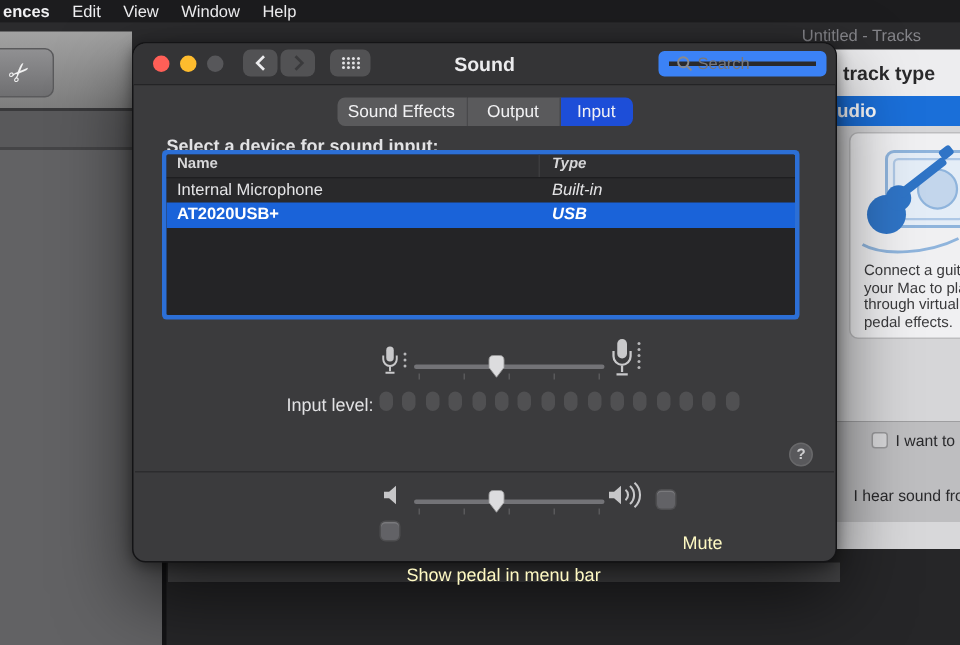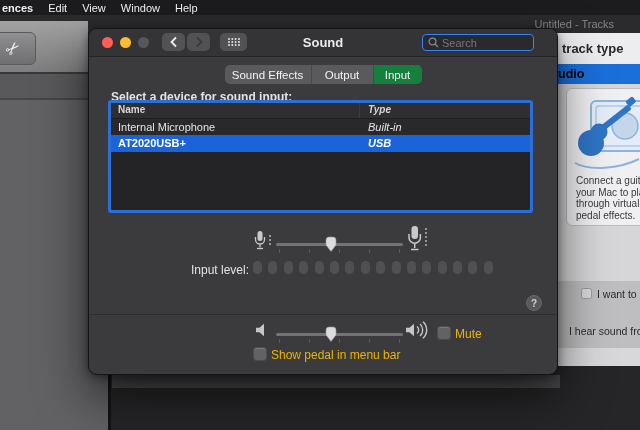--- a/index.html
+++ b/index.html
@@ -33,21 +33,21 @@
   .bg-vline{left:108px;top:375px;width:3px;height:55px;background:#141416;}
   .bg-underband{left:112px;top:375px;width:448px;height:13px;background:#49494b;}
 
   
   .bg-dialog{left:552px;top:33px;width:88px;height:333px;}
   .dlg-header{left:0;top:0;width:88px;height:31px;background:#ededef;
               display:flex;align-items:center;}
   .dlg-header span{margin-left:10px;font-size:13px;font-weight:700;color:#29292b;white-space:nowrap;}
   .dlg-selected{left:0;top:31px;width:88px;height:20px;background:#1a6fd9;
                 display:flex;align-items:center;}
-  .dlg-selected span{margin-left:6px;font-size:12.5px;font-weight:700;color:#000000;}
+  .dlg-selected span{margin-left:6px;font-size:12.5px;font-weight:700;color:#ffffff;}
   .dlg-panel{left:0;top:51px;width:88px;height:197px;background:#d6d6d8;}
   .dlg-card{left:14px;top:4px;width:86px;height:136px;background:#f0f0f2;
             border:1px solid #bdbdbf;border-radius:6px;}
   .dlg-caption{left:9px;top:86px;width:76px;font-size:10px;line-height:11.5px;color:#3a3a3c;}
   .dlg-footer{left:0;top:248px;width:88px;height:67px;background:#bebec0;}
   .cb-light{width:11px;height:11px;background:#d8d8da;border:1px solid #98989a;
             border-radius:2.5px;box-sizing:border-box;}
   .dlg-strip{left:0;top:315px;width:88px;height:18px;background:#d8d8da;}
   .lbl-dark-sm{font-size:10.5px;color:#2a2a2c;white-space:nowrap;}
 
@@ -56,32 +56,32 @@
        border-radius:9px;border:1px solid #141416;box-sizing:border-box;
        box-shadow:0 22px 50px rgba(0,0,0,.6),0 2px 10px rgba(0,0,0,.45);}
   .titlebar{left:0;top:0;width:468px;height:27px;background:#343436;
             border-radius:8px 8px 0 0;border-bottom:1px solid #242426;}
   .light{width:11px;height:11px;border-radius:50%;}
   .tb-btn{height:18px;border-radius:5px;background:#525254;
           display:flex;align-items:center;justify-content:center;}
   .win-title{left:0;top:0;width:468px;height:27px;display:flex;align-items:center;
              justify-content:center;font-size:13px;font-weight:600;color:#ebebed;
              pointer-events:none;}
-  .search{right:23px;top:5px;width:112px;height:17px;background:#2a2a2c;
-          border:1px solid #3b82f6;border-radius:4px;display:flex;align-items:center;
+  .search{right:6px;top:5px;width:112px;height:17px;background:#2a2a2c;
+          border:7px solid #3b82f6;border-radius:4px;display:flex;align-items:center;
           box-sizing:border-box;}
   .search span{font-size:11px;color:#77777a;margin-left:3px;}
 
   .tabbar{left:0;top:36px;width:468px;display:flex;justify-content:center;}
   .seg{height:19px;display:flex;align-items:center;justify-content:center;
        font-size:11.5px;color:#f2f2f4;background:#5a5a5c;border-right:1px solid #49494b;
        box-sizing:border-box;}
   .seg:first-child{border-radius:5px 0 0 5px;}
   .seg:last-child{border-radius:0 5px 5px 0;border-right:none;}
-  .seg.selected{background:#15803d;}
+  .seg.selected{background:#1d4ed8;}
   .seg-se{width:87px;} .seg-out{width:62px;} .seg-in{width:48px;}
 
   .sec-label{font-size:12px;font-weight:700;color:#e2e2e4;white-space:nowrap;}
 
   .table{left:22px;top:74px;width:419px;height:107px;background:#242426;
          box-shadow:0 0 0 3px #2c6fd6;border-radius:1px;overflow:hidden;}
   .t-header{position:relative;height:15px;background:#2f2f31;border-bottom:1px solid #1e1e20;}
   .t-header span{position:absolute;top:1px;font-size:10px;font-weight:700;color:#d6d6d8;}
   .t-divider{position:absolute;left:248px;top:0;width:1px;height:15px;background:#3c3c3e;}
   .t-row{position:relative;font-size:11px;color:#e4e4e6;}
@@ -102,21 +102,21 @@
   .pill{width:9px;height:13px;border-radius:4.5px;background:#505052;}
 
   .help-btn{left:437px;top:266px;width:16px;height:16px;border-radius:50%;
             background:#59595c;border:1px solid #68686a;box-sizing:border-box;
             display:flex;align-items:center;justify-content:center;
             font-size:10px;font-weight:700;color:#cfcfd1;}
   .divider{left:1px;top:285px;width:466px;height:1px;background:#2c2c2e;}
 
   .cb-dark{width:12px;height:12px;background:#626266;border-radius:3px;
            box-shadow:inset 0 1px 0 rgba(255,255,255,.15),0 0 0 1px #4e4e50;}
-  .cb-row-label{font-size:12px;color:#eab308;white-space:nowrap;}
+  .cb-row-label{font-size:12px;color:#fef9c3;white-space:nowrap;margin-top:28px;}
 
   .dots-col{display:flex;flex-direction:column;gap:2px;margin-left:2px;}
   .dot{width:2px;height:2px;border-radius:50%;background:#b7b7b9;}
 </style>
 </head>
 <body>
 
 <div class="stage">
 
   <div class="abs menubar">

